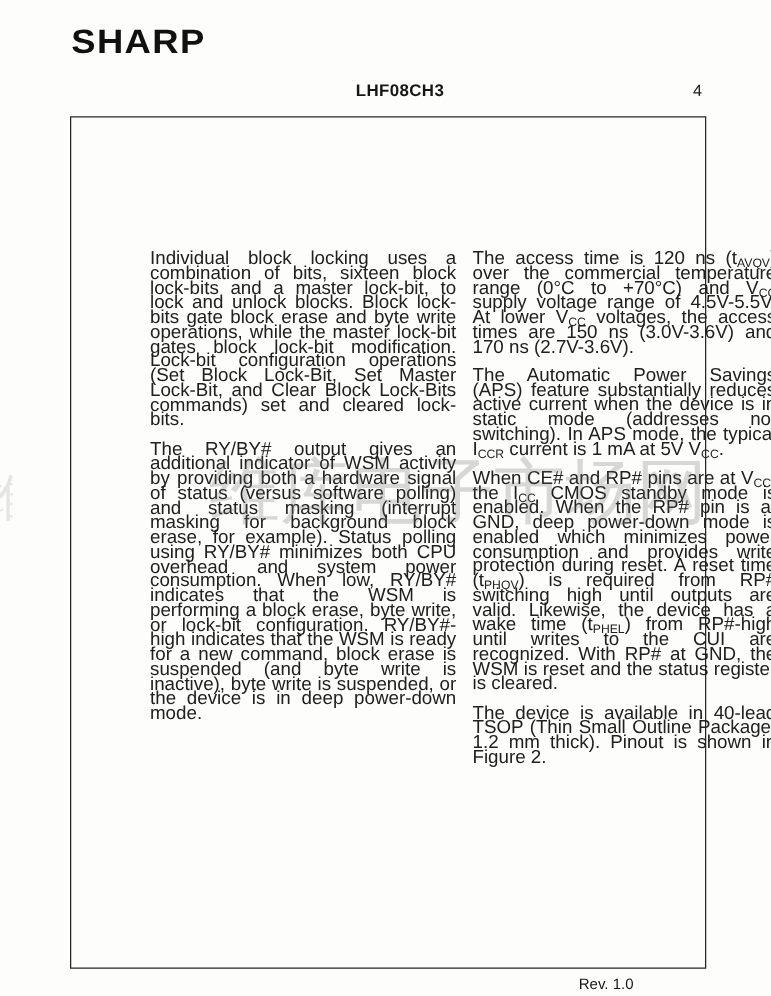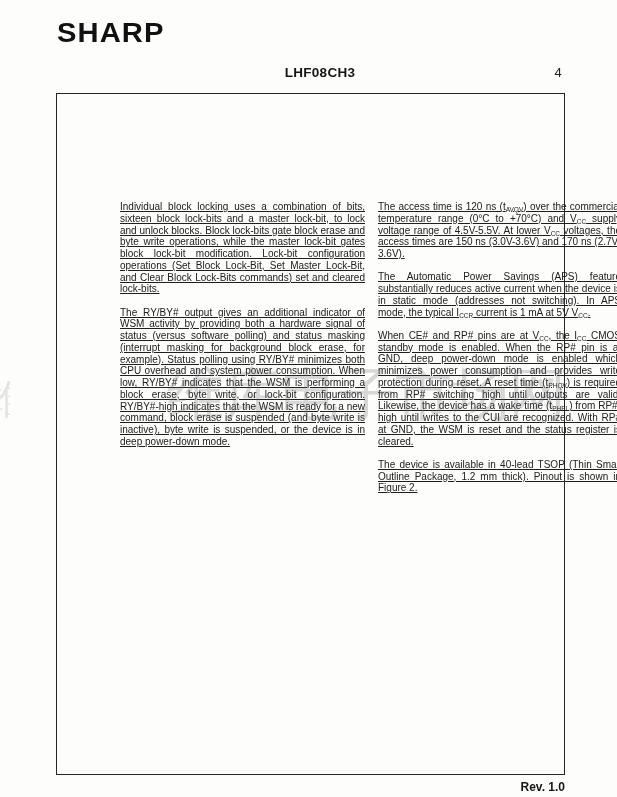--- a/index.html
+++ b/index.html
@@ -29,24 +29,23 @@
   }
   .content-box{
     position:absolute;left:56px;top:93px;
     width:509px;height:682px;
     border:1.5px solid #262626;
     box-sizing:border-box;
     background:transparent;
   }
   .col{
     position:absolute;
-    font-size:10px;line-height:11.75px;
+    font-size:15px;line-height:11.75px;
     text-align:justify;
     color:#202020;
-    text-decoration:underline;
   }
   .col p{margin:0 0 11.5px 0;}
   .col-left{left:63px;top:107px;width:245px;}
   .col-right{left:321px;top:107px;width:243px;}
   sub{font-size:.65em;line-height:0;vertical-align:-.25em;letter-spacing:0;}
   .watermark{
     position:absolute;left:167px;top:372px;
     font-size:57px;line-height:44px;letter-spacing:0;
     color:rgba(105,105,105,.25);
     font-weight:normal;
@@ -55,22 +54,21 @@
   }
   .wm-fragment{
     position:absolute;left:-14px;top:378px;
     width:24px;height:40px;overflow:hidden;
     font-size:40px;line-height:42px;
     color:rgba(120,120,120,.18);
     pointer-events:none;
   }
   .footer{
     position:absolute;left:463px;top:780px;width:102px;
-    text-align:right;
-    font-size:12px;font-weight:bold;color:#161616;
+    font-size:12px;font-weight:normal;color:#161616;
   }
 </style>
 </head>
 <body>
 
 <div class="logo">SHARP</div>
 <div class="doc-id">LHF08CH3</div>
 <div class="page-num">4</div>
 
 <div class="content-box">

